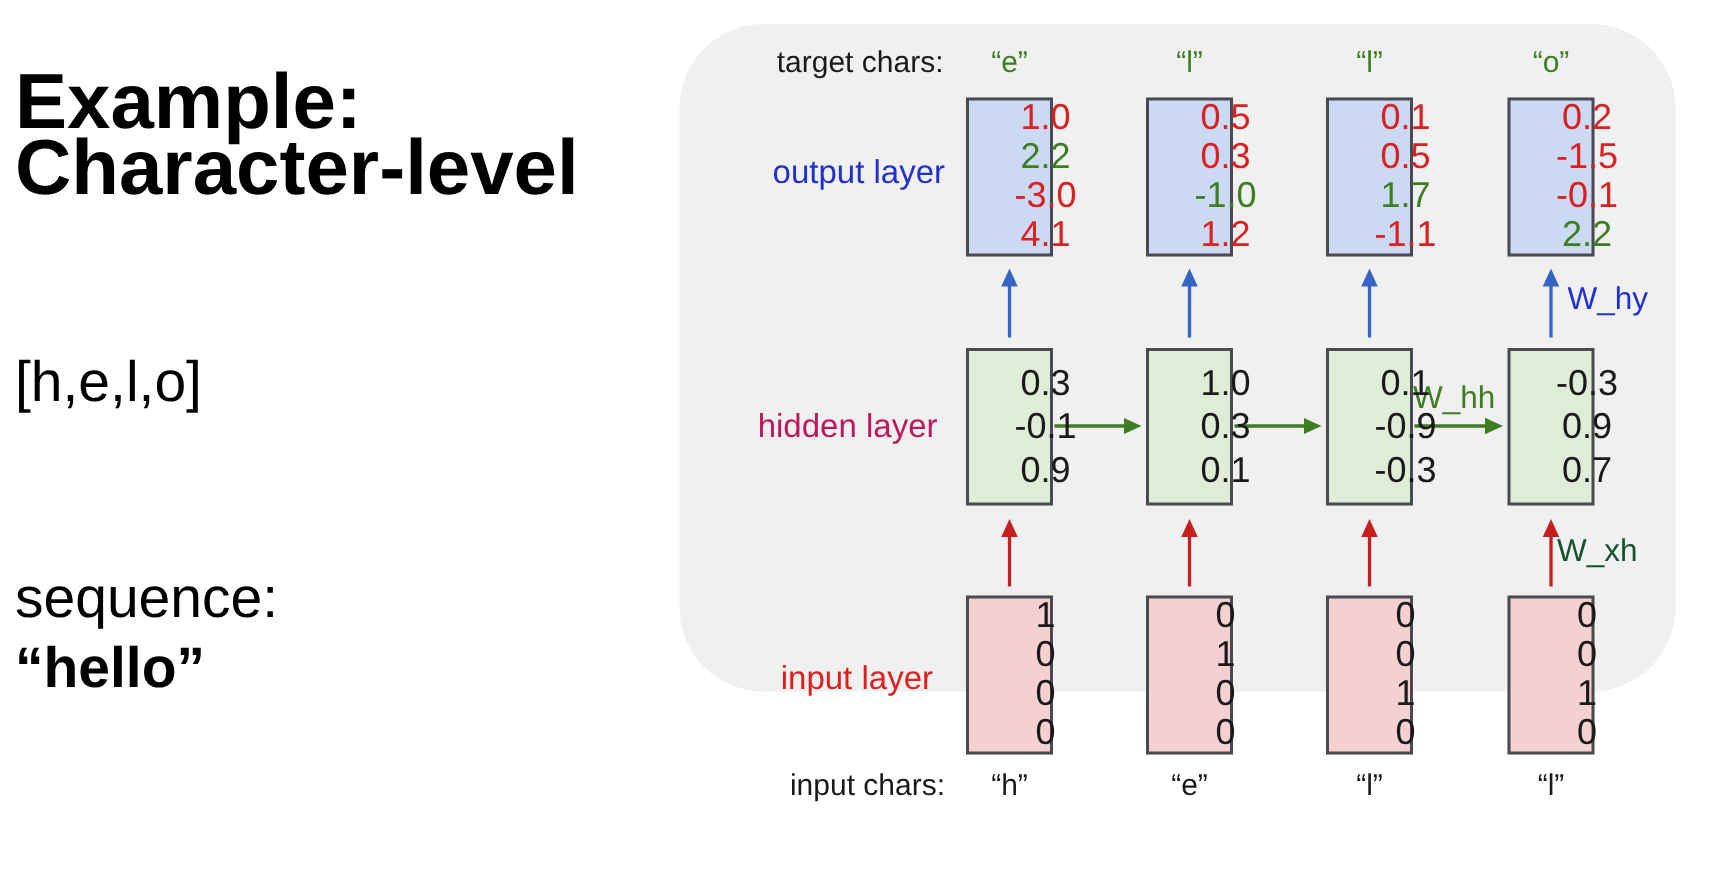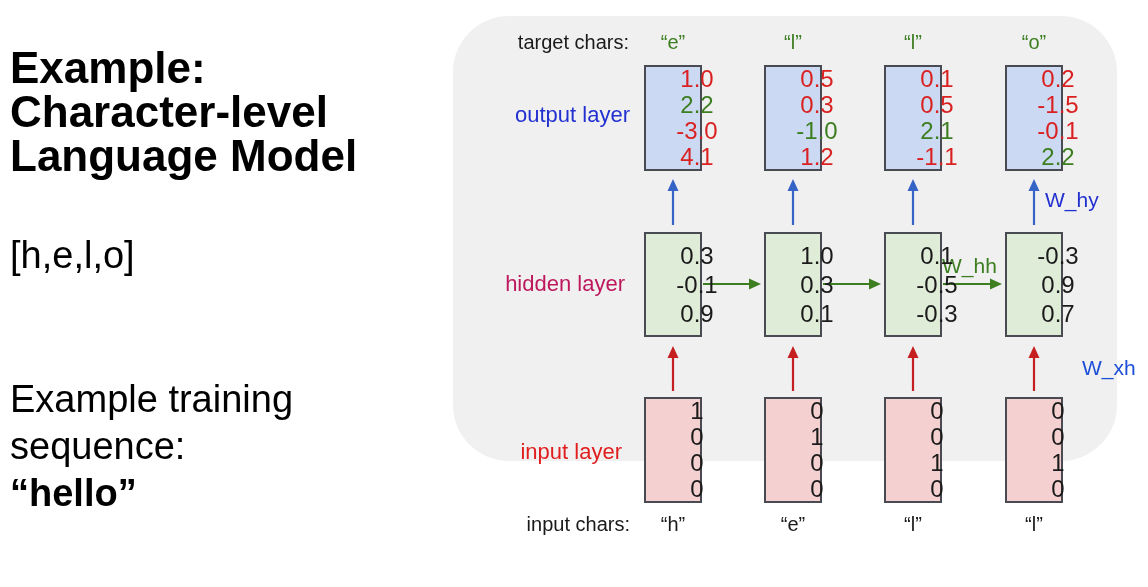--- a/index.html
+++ b/index.html
@@ -2,21 +2,21 @@
 <html><head>
 <meta charset="utf-8">
 <style>
   html,body{margin:0;padding:0;background:#ffffff;}
   body{
     width:1148px;height:587px;position:relative;overflow:hidden;
     font-family:"Liberation Sans","DejaVu Sans",sans-serif;color:#111;
   }
   
   .left-text{position:absolute;left:10px;top:0;width:430px;}
-  .slide-title{position:absolute;left:0;top:46px;font-size:44px;line-height:44px;font-weight:700;color:#000;}
+  .slide-title{position:absolute;left:0;top:46px;font-size:52px;line-height:44px;font-weight:700;color:#000;}
   .vocab-block{position:absolute;left:0;top:232px;font-size:38px;line-height:47px;color:#000;}
   .train-block{position:absolute;left:0;top:376px;font-size:38px;line-height:47px;color:#000;}
   .tline{display:block;}
   .bold-line{font-weight:700;}
   
   .panel{
     position:absolute;left:453px;top:16px;width:664px;height:445px;
     background:#f0f0f1;border-radius:56px;
   }
   .arrows{position:absolute;left:0;top:0;pointer-events:none;}
@@ -28,21 +28,21 @@
   .lbl-hidden{left:20px;width:152px;top:255px;color:#be185d;}
   .lbl-input{left:20px;width:149px;top:423px;color:#e11d1d;}
   .lbl-inchars{left:20px;width:157px;top:497px;}
   .charcell{position:absolute;width:90px;text-align:center;font-size:20px;white-space:nowrap;}
   .target-row{top:15px;color:#3c7e20;}
   .input-row{top:497px;color:#1a1a1a;}
   .cc0{left:175px;} .cc1{left:295px;} .cc2{left:415px;} .cc3{left:536px;}
   .wlabel{position:absolute;font-size:21px;white-space:nowrap;}
   .w-hy{left:592px;top:172px;color:#2230d0;}
   .w-hh{left:489px;top:238px;color:#3c7e20;}
-  .w-xh{left:585px;top:340px;color:#1d4ed8;margin-left:44px;}
+  .w-xh{left:585px;top:340px;color:#14532d;}
   
   .vbox{
     position:absolute;width:58px;box-sizing:border-box;border:2px solid #4a4a52;
     display:flex;flex-direction:column;justify-content:center;align-items:center;
     text-align:center;
     padding-left:48px;
   }
   .col0{left:191px;} .col1{left:311px;} .col2{left:431px;} .col3{left:552px;}
   .outbox{top:49px;height:106px;background:#ccd9f2;}
   .hidbox{top:216px;height:105px;background:#dfecd8;}
@@ -53,27 +53,25 @@
   .hidbox .val{line-height:29px;color:#1a1a1a;}
   .inbox .val{color:#1a1a1a;}
 </style>
 </head>
 <body>
 
 <div class="left-text">
   <div class="slide-title">
     <span class="tline">Example:</span>
     <span class="tline">Character-level</span>
-    <span class="tline">Language Model</span>
   </div>
   <div class="vocab-block">
     <span class="tline">[h,e,l,o]</span>
   </div>
   <div class="train-block">
-    <span class="tline">Example training</span>
     <span class="tline">sequence:</span>
     <span class="tline bold-line">“hello”</span>
   </div>
 </div>
 
 <div class="panel">
 
   <svg class="arrows" width="664" height="537" viewBox="0 0 664 537">
     <defs>
       <marker id="mBlue" markerWidth="14" markerHeight="12" refX="3" refY="6" orient="auto" markerUnits="userSpaceOnUse">
@@ -122,21 +120,21 @@
   </div>
   <div class="vbox outbox col1">
     <span class="val">0.5</span>
     <span class="val">0.3</span>
     <span class="val hl">-1.0</span>
     <span class="val">1.2</span>
   </div>
   <div class="vbox outbox col2">
     <span class="val">0.1</span>
     <span class="val">0.5</span>
-    <span class="val hl">2.1</span>
+    <span class="val hl">1.7</span>
     <span class="val">-1.1</span>
   </div>
   <div class="vbox outbox col3">
     <span class="val">0.2</span>
     <span class="val">-1.5</span>
     <span class="val">-0.1</span>
     <span class="val hl">2.2</span>
   </div>
 
   <div class="vbox hidbox col0">
@@ -144,21 +142,21 @@
     <span class="val">-0.1</span>
     <span class="val">0.9</span>
   </div>
   <div class="vbox hidbox col1">
     <span class="val">1.0</span>
     <span class="val">0.3</span>
     <span class="val">0.1</span>
   </div>
   <div class="vbox hidbox col2">
     <span class="val">0.1</span>
-    <span class="val">-0.5</span>
+    <span class="val">-0.9</span>
     <span class="val">-0.3</span>
   </div>
   <div class="vbox hidbox col3">
     <span class="val">-0.3</span>
     <span class="val">0.9</span>
     <span class="val">0.7</span>
   </div>
 
   <div class="vbox inbox col0">
     <span class="val">1</span>

